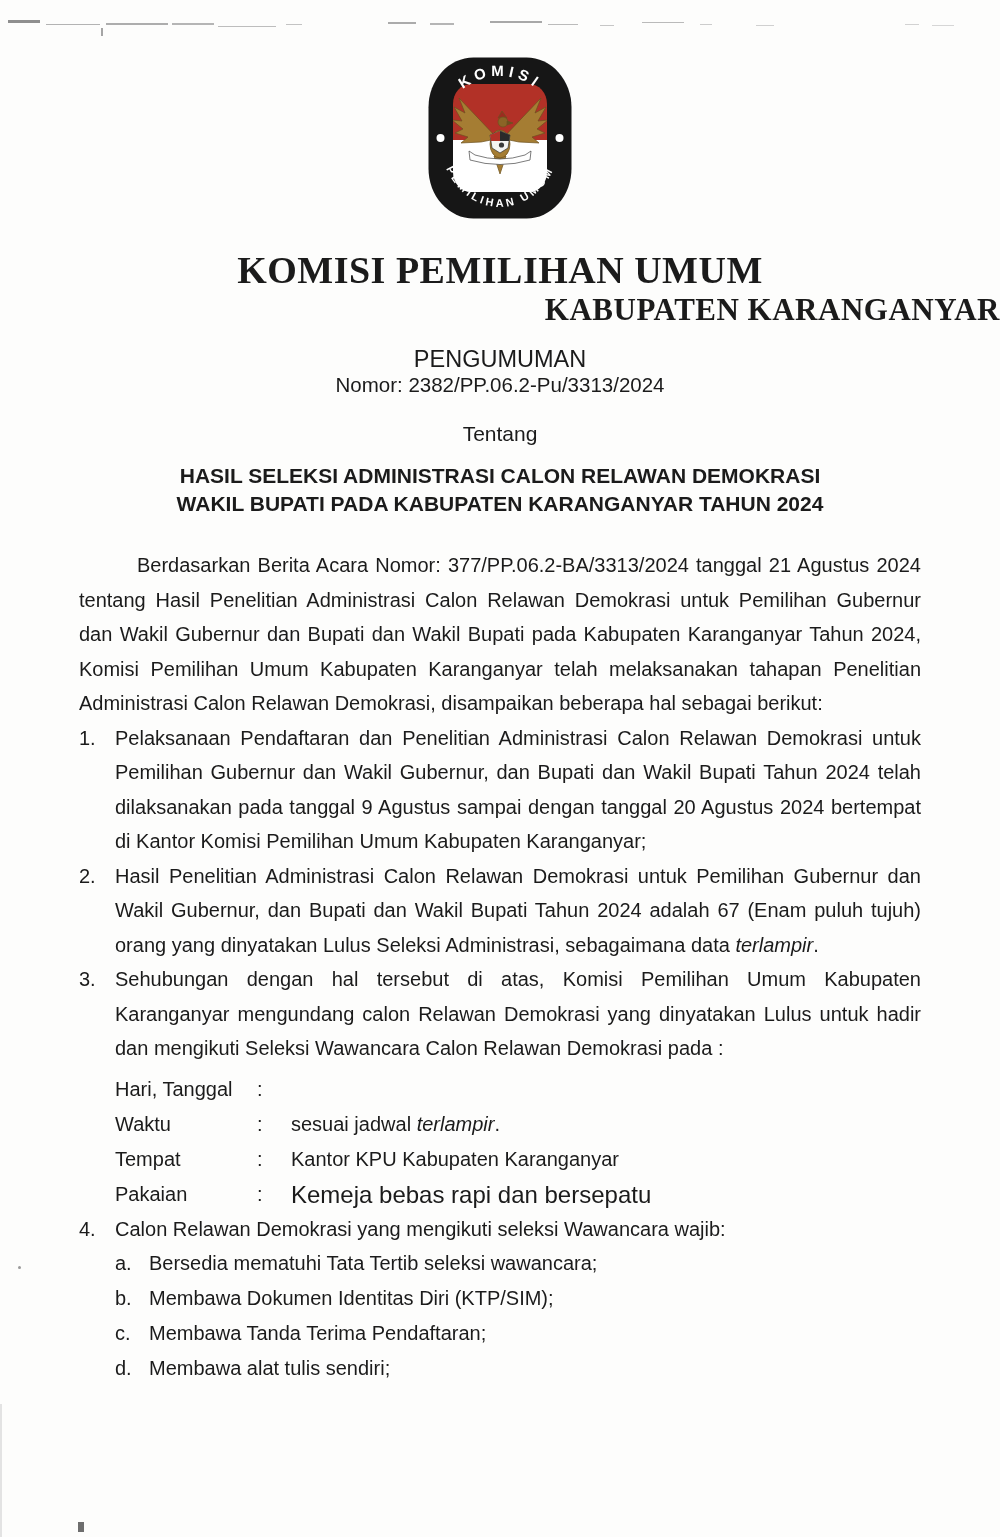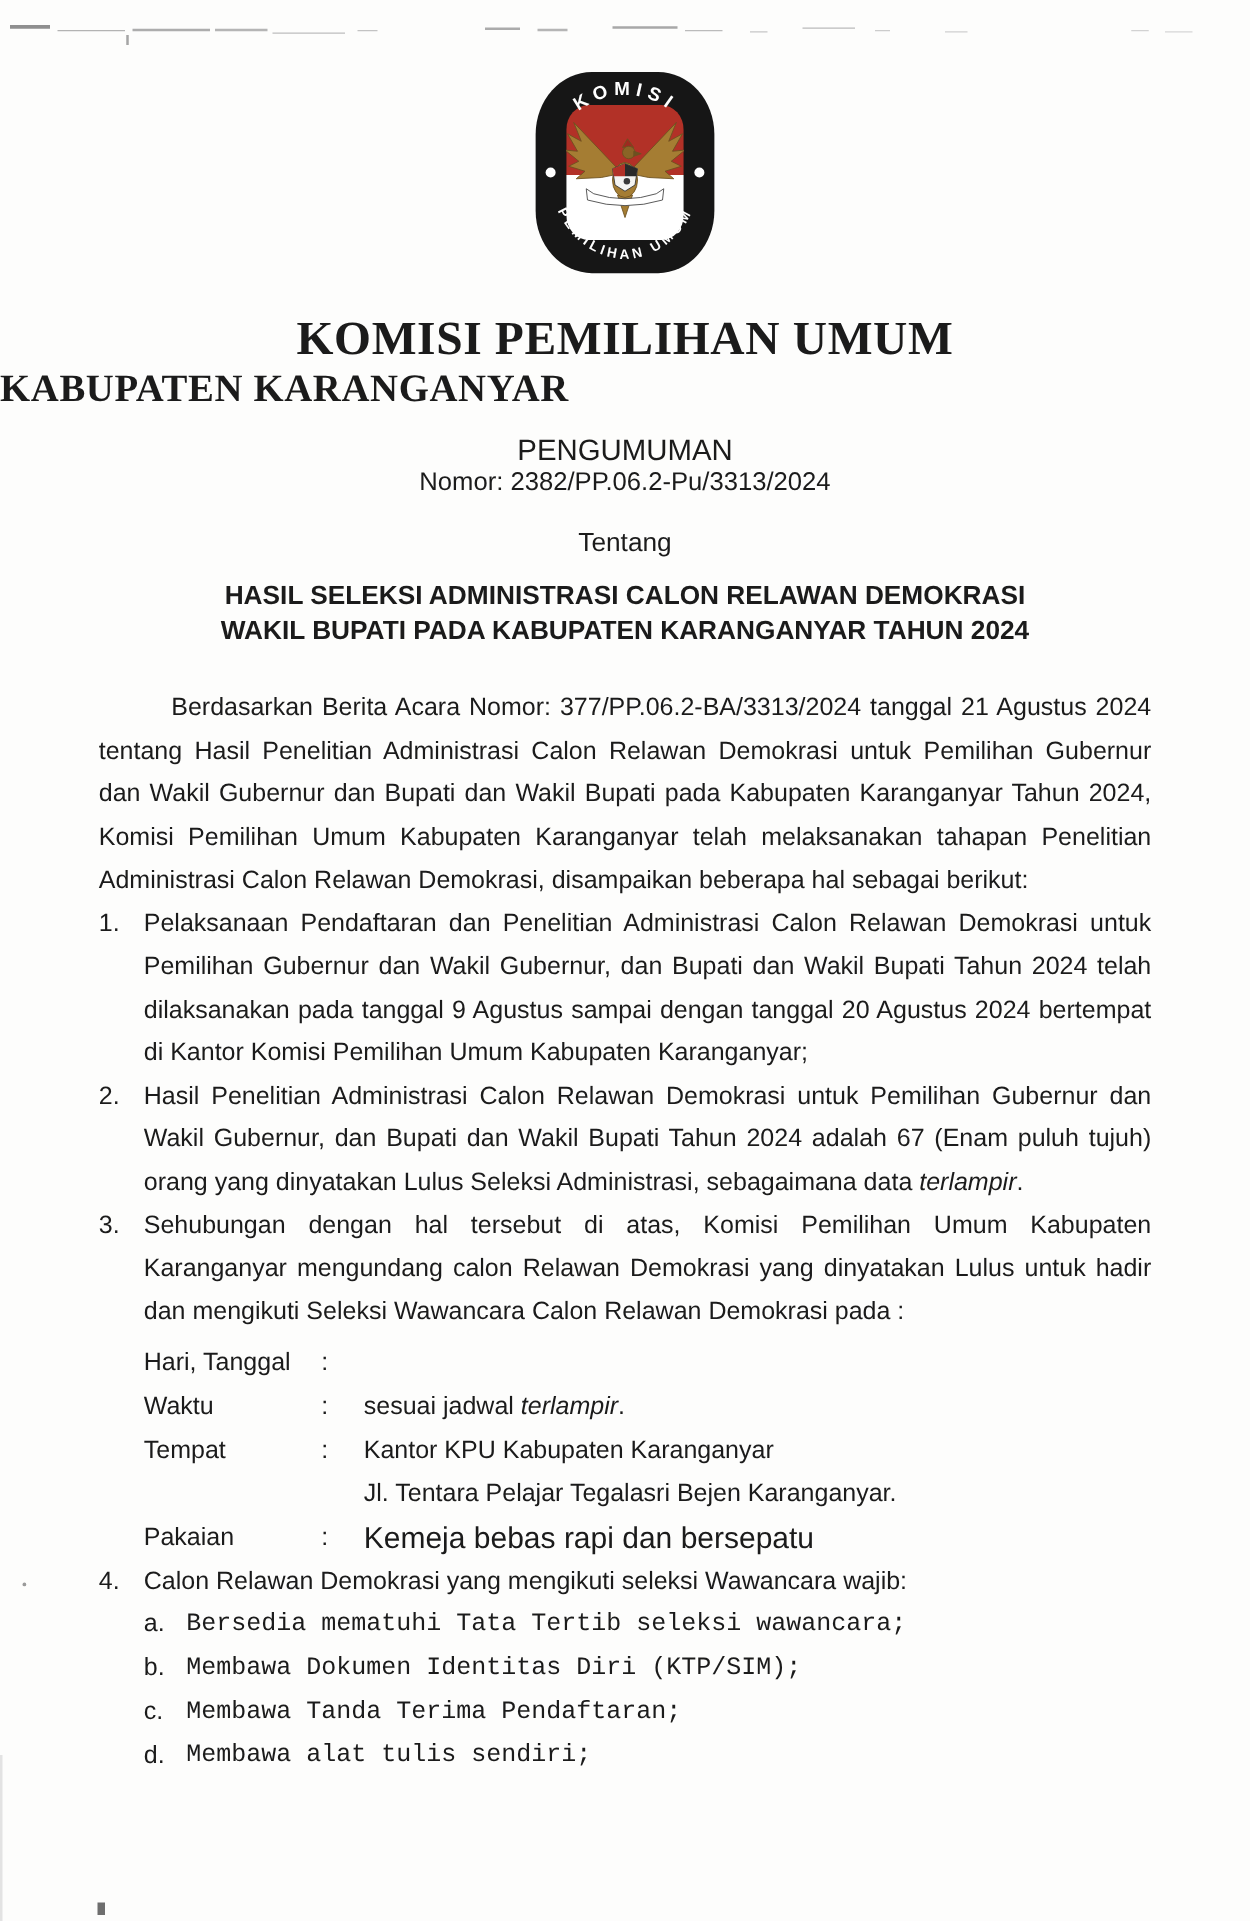--- a/index.html
+++ b/index.html
@@ -23,21 +23,21 @@
   .org-name{
     margin:24px 0 0 0;
     text-align:center;
     font-family:"Liberation Serif", serif;
     font-weight:bold;
     font-size:38px;line-height:44px;
     letter-spacing:0.5px;
   }
   .org-region{
     margin:0;
-    text-align:left;
+    text-align:right;
     font-family:"Liberation Serif", serif;
     font-weight:bold;
     font-size:31px;line-height:36px;
     letter-spacing:0.5px;
   }
   .doc-type{
     margin:18px 0 0 0;
     text-align:center;
     font-size:23.5px;line-height:27px;
     font-weight:normal;
@@ -73,21 +73,21 @@
   .li .li-text.no-justify{text-align:left;}
   .schedule{margin:6px 0 0 36px;}
   .sch-row{display:flex;line-height:35px;}
   .sch-label{flex:0 0 142px;}
   .sch-colon{flex:0 0 34px;}
   .sch-value{flex:1;}
   .sch-value.small{font-size:24px;}
   .reqs{margin:0 0 0 36px;}
   .req-row{display:flex;line-height:35px;}
   .req-letter{flex:0 0 34px;}
-  .req-text{flex:1;font-family:Liberation Mono, monospace;}
+  .req-text{flex:1;}
   .it{font-style:italic;}
 </style>
 </head>
 <body>
 
 <div class="page">
 
   <div class="artifact" style="left:8px;top:20px;width:32px;height:3px;background:#8f8f8f;"></div>
   <div class="artifact" style="left:46px;top:24px;width:54px;height:1px;background:#b3b3b3;"></div>
   <div class="artifact" style="left:101px;top:28px;width:2px;height:8px;background:#a5a5a5;"></div>
@@ -193,21 +193,20 @@
       <div class="sch-row">
         <span class="sch-label">Waktu</span>
         <span class="sch-colon">:</span>
         <span class="sch-value"><span>sesuai jadwal </span><span class="it">terlampir</span><span>.</span></span>
       </div>
       <div class="sch-row">
         <span class="sch-label">Tempat</span>
         <span class="sch-colon">:</span>
         <span class="sch-value">
           <div>Kantor KPU Kabupaten Karanganyar</div>
-          <div>Jl. Tentara Pelajar Tegalasri Bejen Karanganyar.</div>
         </span>
       </div>
       <div class="sch-row">
         <span class="sch-label">Pakaian</span>
         <span class="sch-colon">:</span>
         <span class="sch-value small">Kemeja bebas rapi dan bersepatu</span>
       </div>
     </div>
 
     <div class="li">

